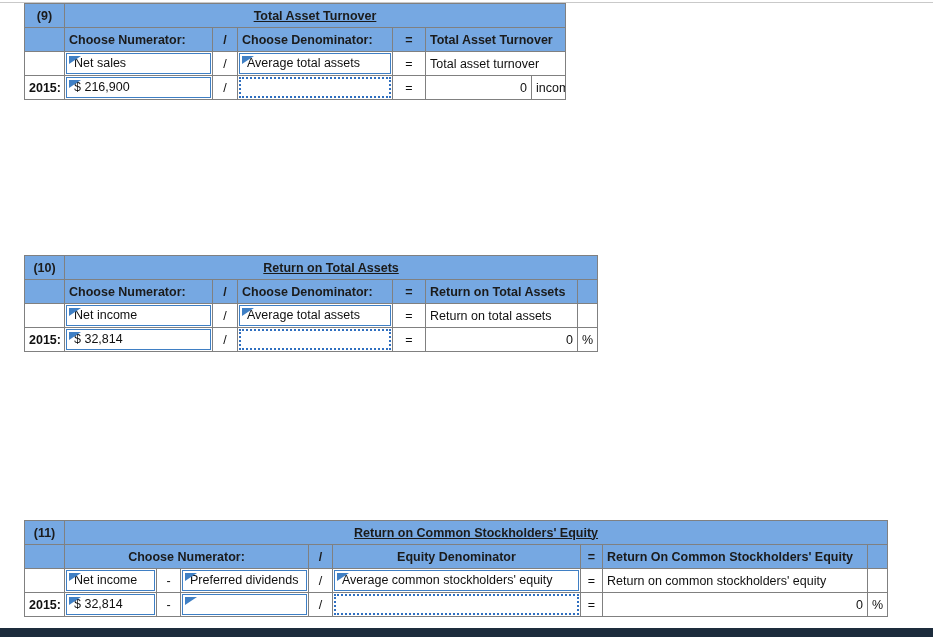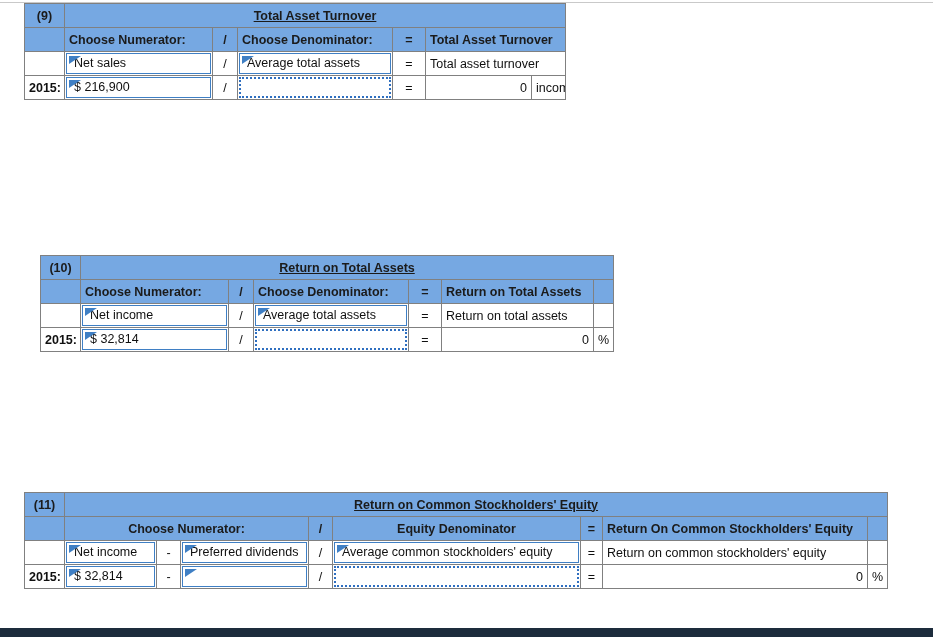--- a/index.html
+++ b/index.html
@@ -171,21 +171,21 @@
           <span class="box"></span>
             <span class="txt r"></span>
         </td>
         <td class="ctr">=</td>
         <td class="rgt">0</td>
         <td>income</td>
       </tr>
     </tbody>
   </table>
 
-  <table class="grid" style="left:40px; top:255px; width:573px;">
+  <table class="grid" style="left:24px; top:255px; width:573px;">
     <colgroup>
       <col style="width:40px">
         <col style="width:148px">
         <col style="width:25px">
       <col style="width:155px">
         <col style="width:33px">
         <col style="width:152px">
         <col style="width:20px">
     </colgroup>
     <tbody>
@@ -231,21 +231,21 @@
           <span class="box"></span>
             <span class="txt r"></span>
         </td>
         <td class="ctr">=</td>
         <td class="rgt">0</td>
         <td class="ctr">%</td>
       </tr>
     </tbody>
   </table>
 
-  <table class="grid" style="left:24px; top:492px; width:863px;">
+  <table class="grid" style="left:24px; top:520px; width:863px;">
     <colgroup>
       <col style="width:40px">
         <col style="width:92px">
         <col style="width:24px">
         <col style="width:128px">
       <col style="width:24px">
         <col style="width:248px">
         <col style="width:22px">
       <col style="width:265px">
         <col style="width:20px">

